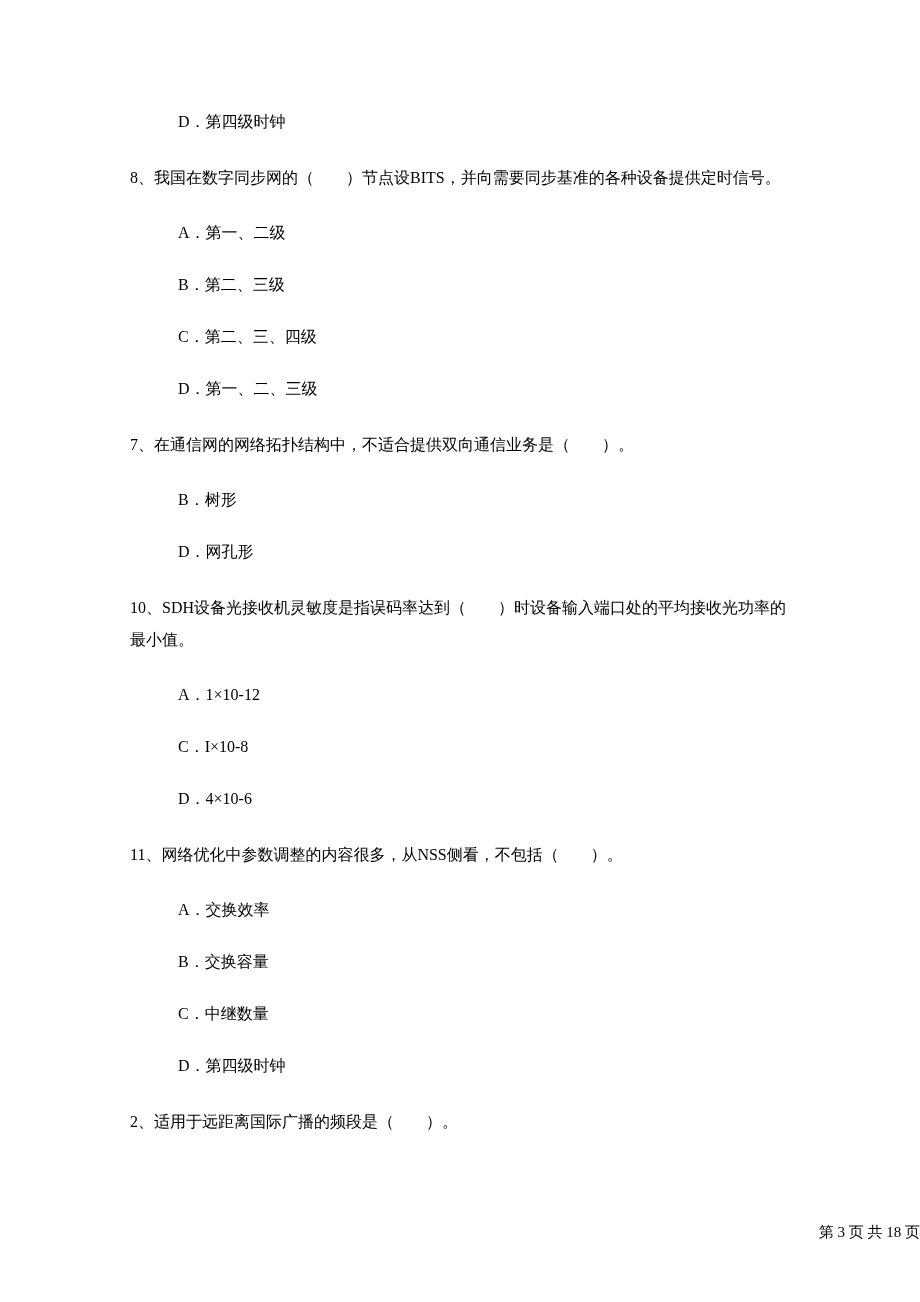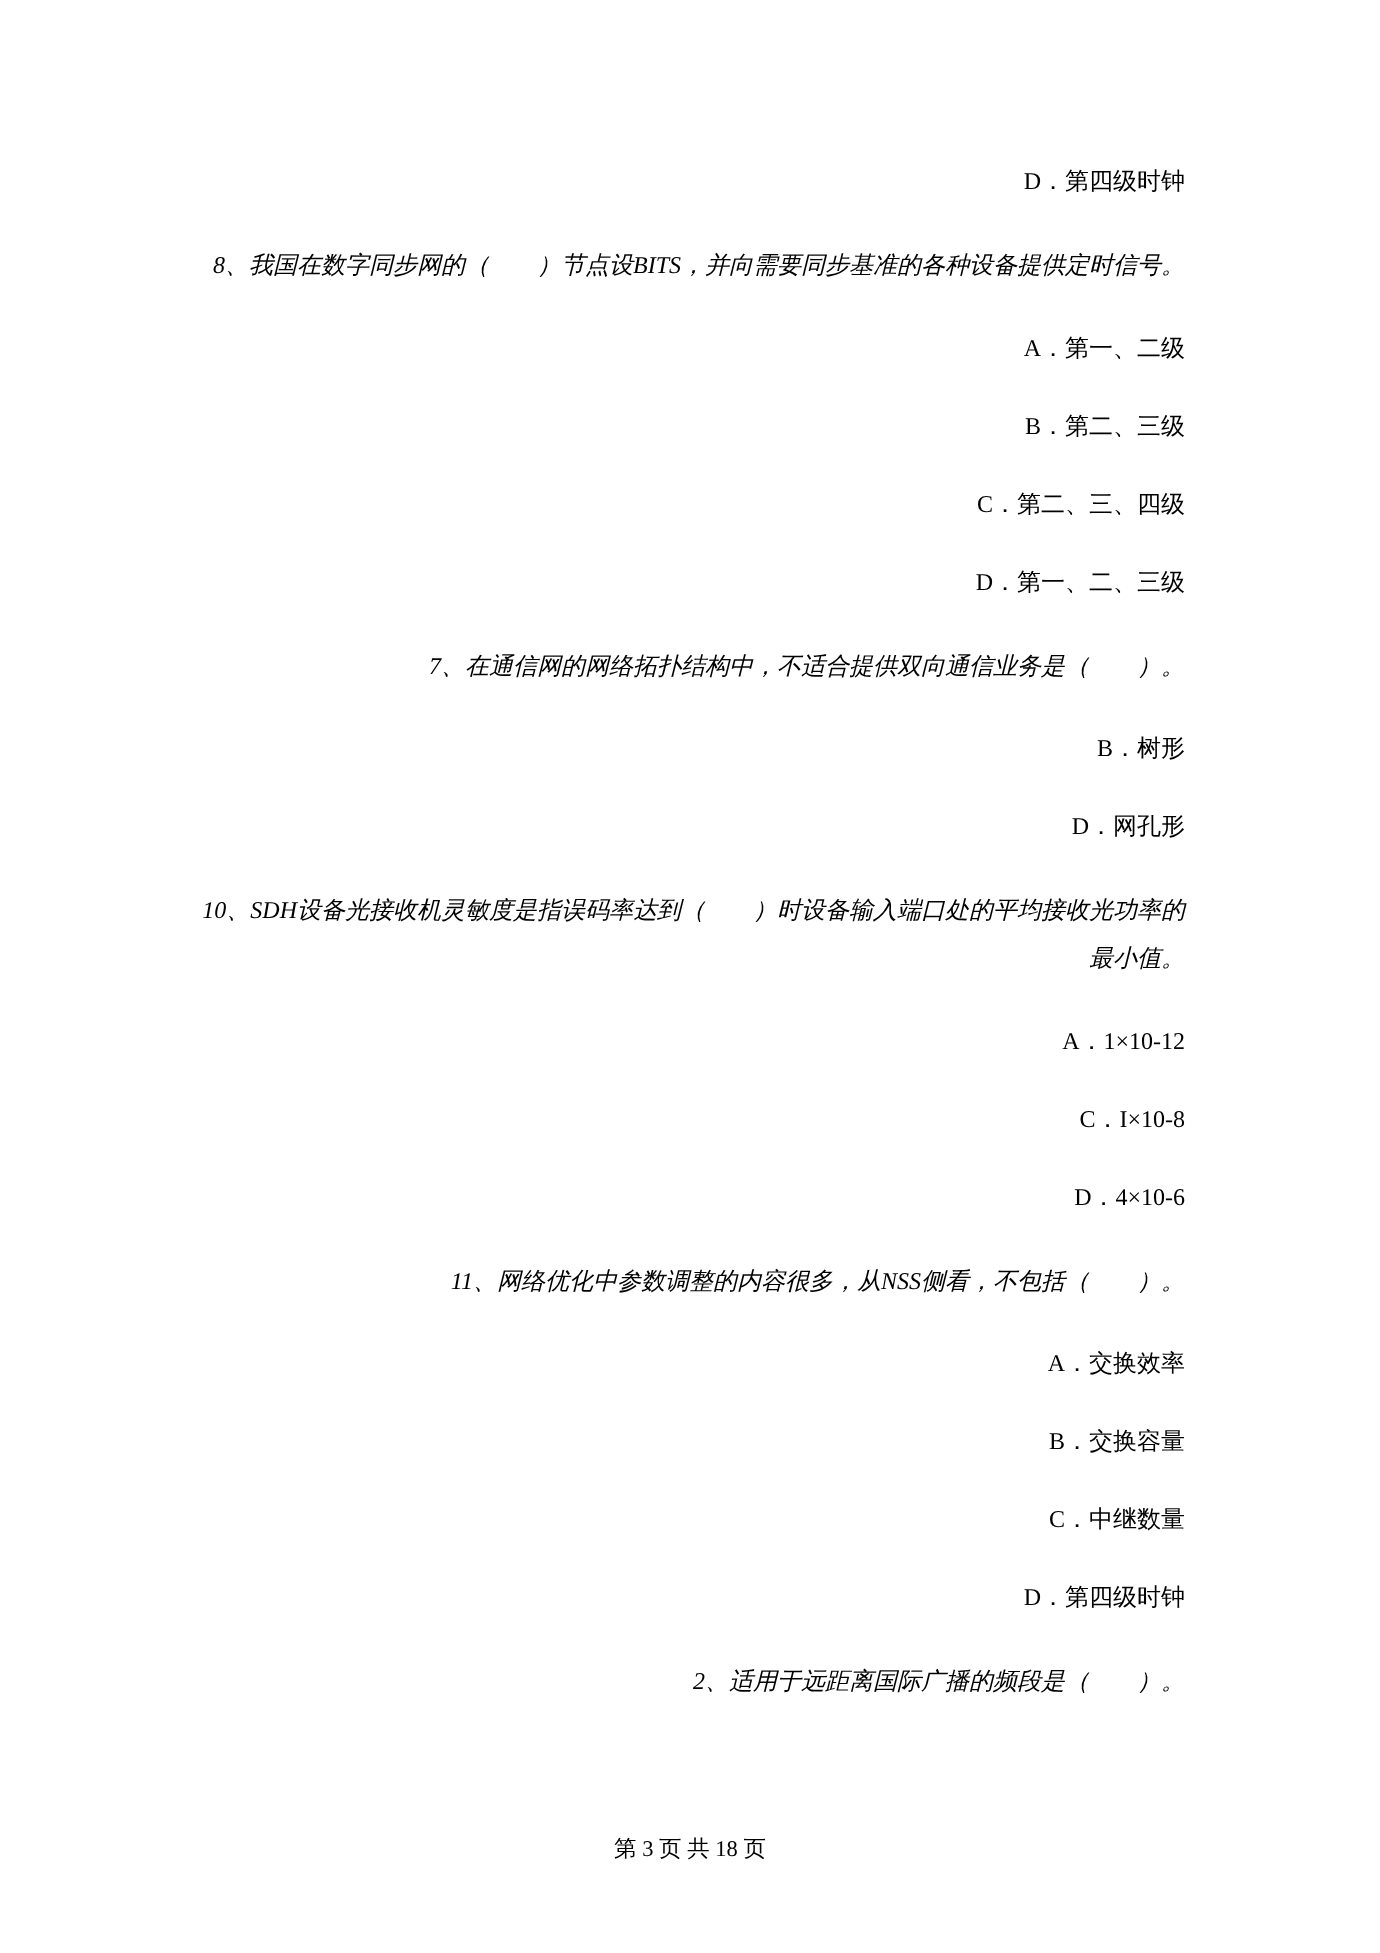--- a/index.html
+++ b/index.html
@@ -11,38 +11,36 @@
       width: 920px;
       height: 1302px;
       background: #ffffff;
       font-family: "SimSun", "宋体", serif;
       font-size: 16px;
       color: #000000;
       position: relative;
     }
     .page {
       padding: 110px 130px 0 130px;
-      text-align: right;
     }
     .option-item {
       padding-left: 48px;
       margin-bottom: 28px;
       line-height: 1.5;
     }
     .question-text {
       margin-bottom: 28px;
       line-height: 1.95;
-      font-style: italic;
     }
     .footer {
       position: absolute;
       bottom: 60px;
       left: 0;
       right: 0;
-      text-align: center;
+      text-align: right;
       font-size: 15px;
       font-family: "SimSun", "宋体", serif;
     }
   </style>
 </head>
 <body>
 
 <div class="page">
 
   <div class="option-item">

